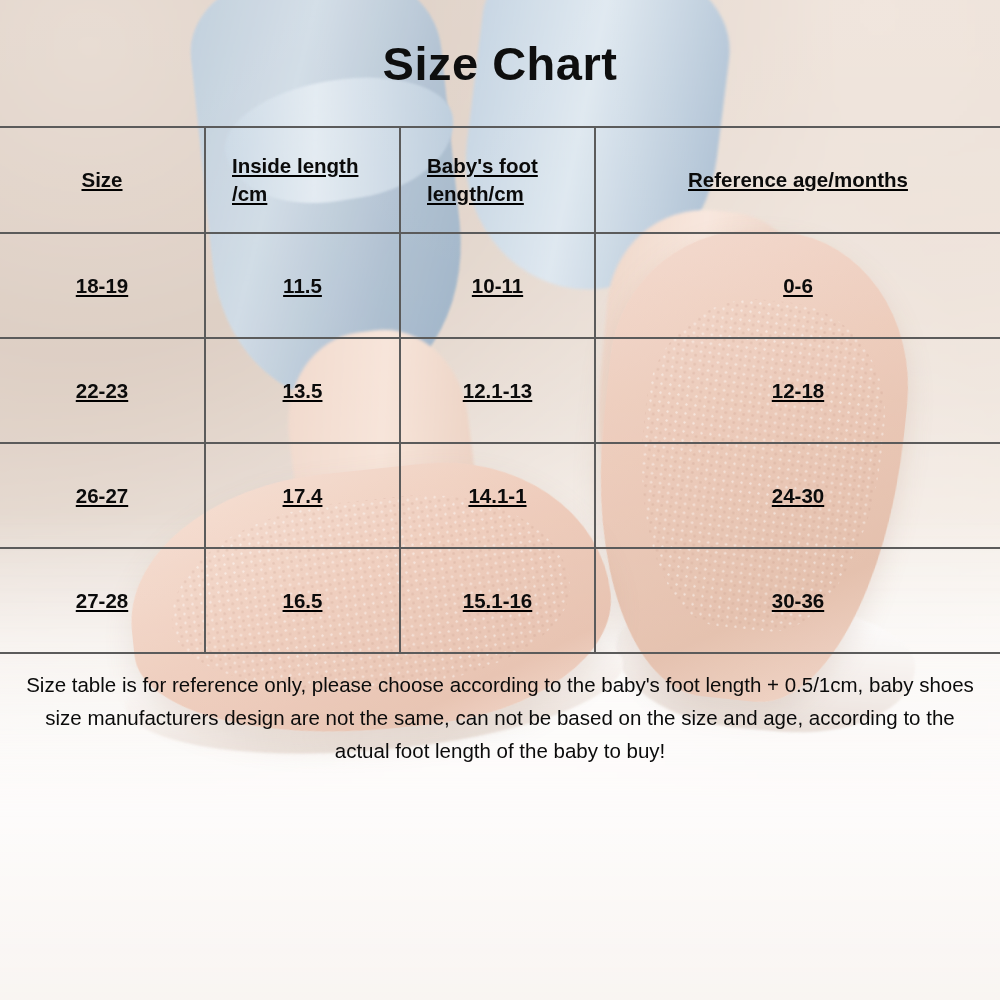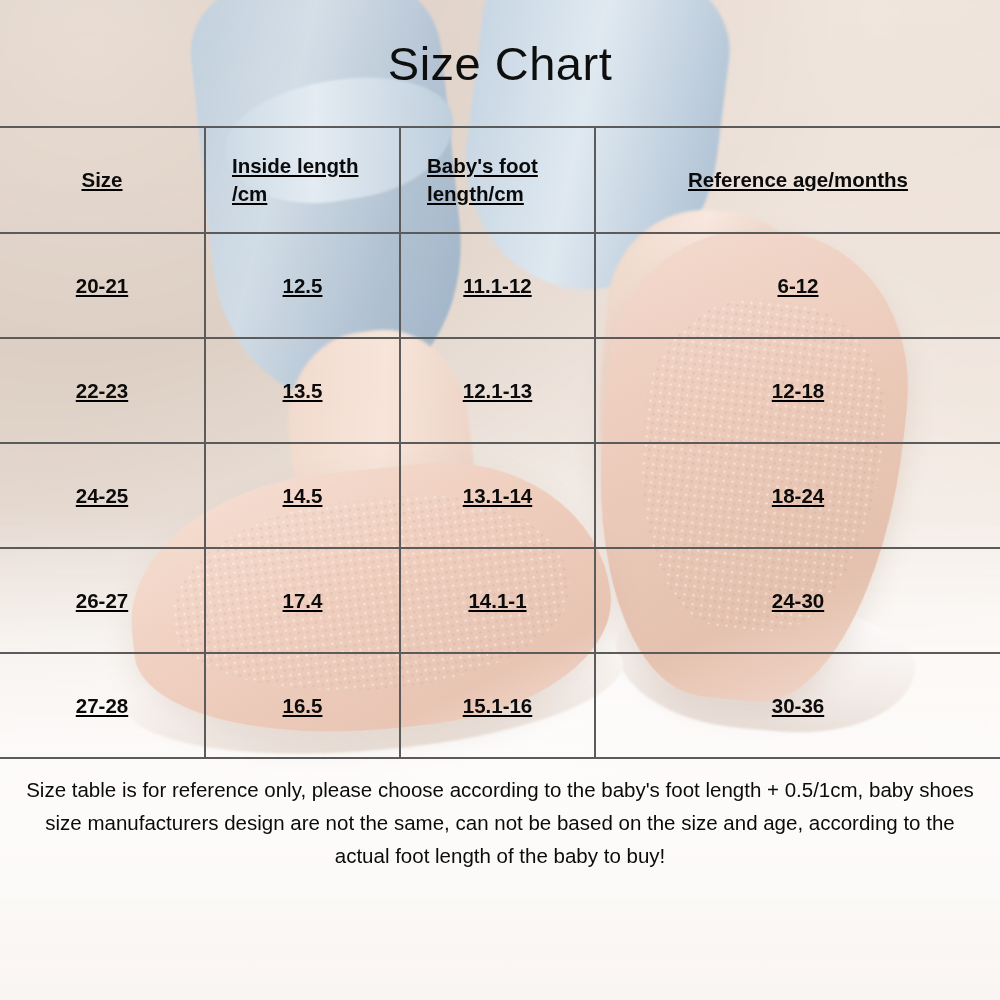--- a/index.html
+++ b/index.html
@@ -159,21 +159,21 @@
     height: 126px;
     border-bottom: 2px solid #5b5b5b;
     display: flex;
     align-items: center;
     justify-content: center;
   }
   .chart-title {
     font-size: 47px;
     color: #0e0e0e;
     letter-spacing: .5px;
-    font-weight: 400;
+    font-weight: 700;
   }
   table.size-table {
     width: 100%;
     border-collapse: collapse;
     table-layout: fixed;
     text-decoration: underline;
   }
   table.size-table th,
   table.size-table td {
     border-right: 2px solid #5b5b5b;
@@ -264,38 +264,32 @@
             <div>Baby's foot</div>
             <div>length/cm</div>
           </th>
           <th>
             <span>Reference age/months</span>
           </th>
         </tr>
       </thead>
       <tbody>
         <tr>
-          <td>20-21</td>
-          <td>12.5</td>
-          <td>11.1-12</td>
-          <td>6-12</td>
+          <td>18-19</td>
+          <td>11.5</td>
+          <td>10-11</td>
+          <td>0-6</td>
         </tr>
         <tr>
           <td>22-23</td>
           <td>13.5</td>
           <td>12.1-13</td>
           <td>12-18</td>
         </tr>
         <tr>
-          <td>24-25</td>
-          <td>14.5</td>
-          <td>13.1-14</td>
-          <td>18-24</td>
-        </tr>
-        <tr>
           <td>26-27</td>
           <td>17.4</td>
           <td>14.1-1</td>
           <td>24-30</td>
         </tr>
         <tr>
           <td>27-28</td>
           <td>16.5</td>
           <td>15.1-16</td>
           <td>30-36</td>

